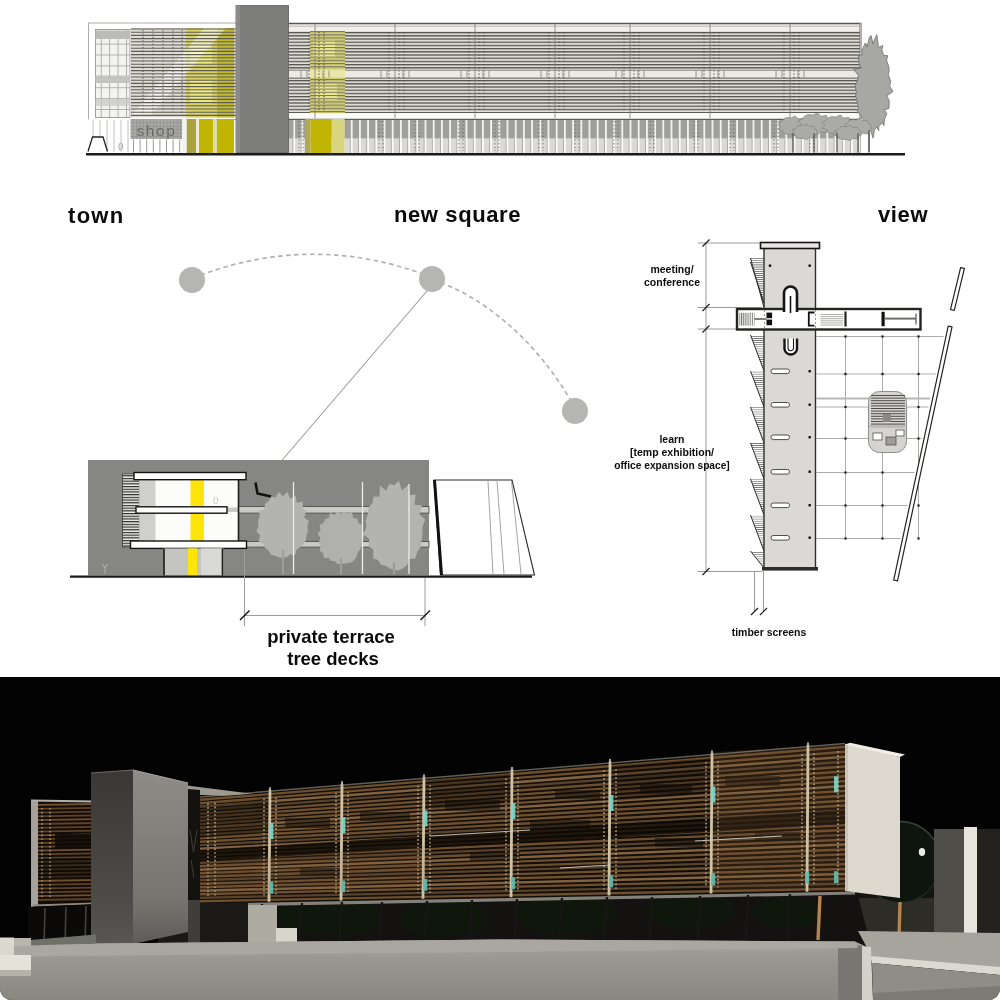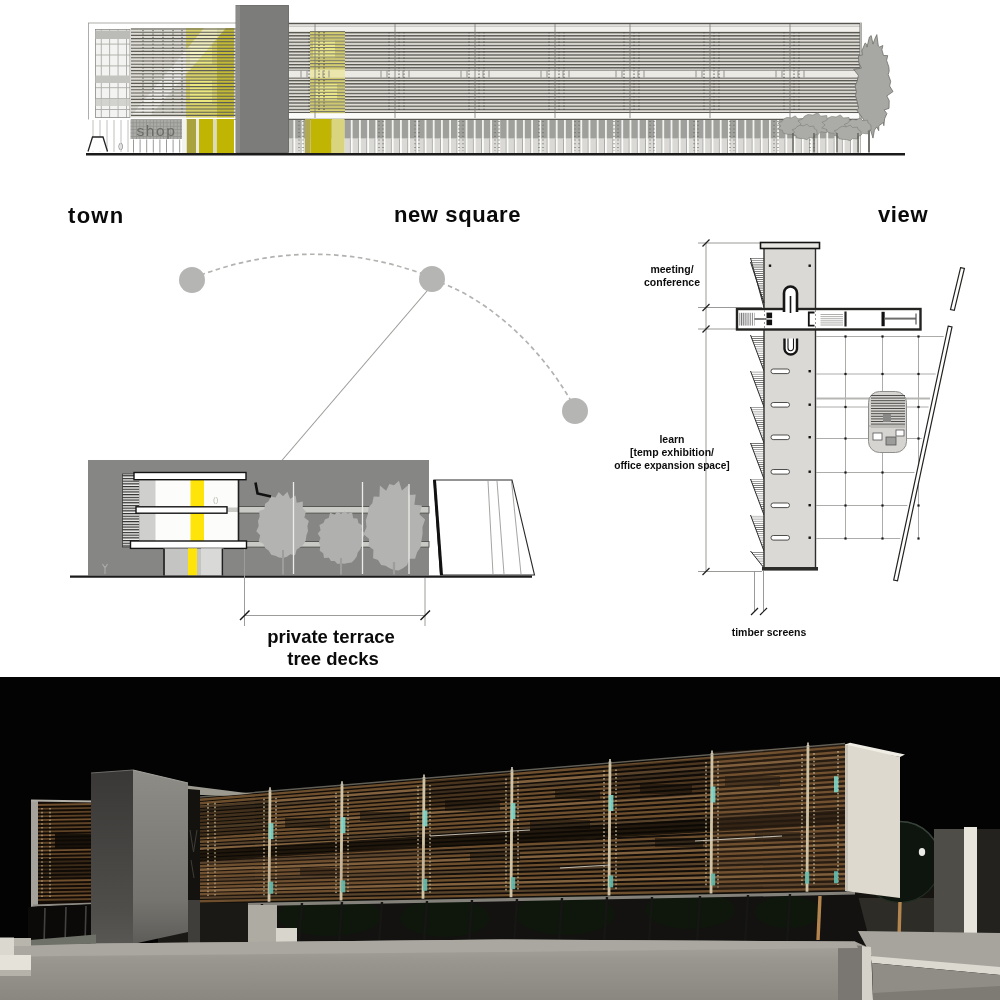--- a/index.html
+++ b/index.html
@@ -1,16 +1,16 @@
 <!DOCTYPE html>
 <html><head><meta charset="utf-8">
 <style>
 html,body{margin:0;padding:0;background:#ffffff;}
 #page{position:relative;width:1000px;height:1000px;background:#ffffff;overflow:hidden;
- font-family:"Liberation Sans", sans-serif;}
+ font-family:"Liberation Sans", sans-serif;border-radius:12px;}
 </style></head><body>
 <div id="page">
 <svg width="1000" height="1000" viewBox="0 0 1000 1000" style="position:absolute;left:0;top:0" xmlns="http://www.w3.org/2000/svg">
 <defs>
  <pattern id="louv" width="6" height="3.2" patternUnits="userSpaceOnUse">
    <rect width="6" height="3.2" fill="#dfddd6"></rect>
    <rect width="6" height="1.25" fill="#52514c"></rect>
  </pattern>
  <pattern id="louvd" width="6" height="3.2" patternUnits="userSpaceOnUse">
    <rect width="6" height="3.2" fill="#d7d5cd"></rect>

